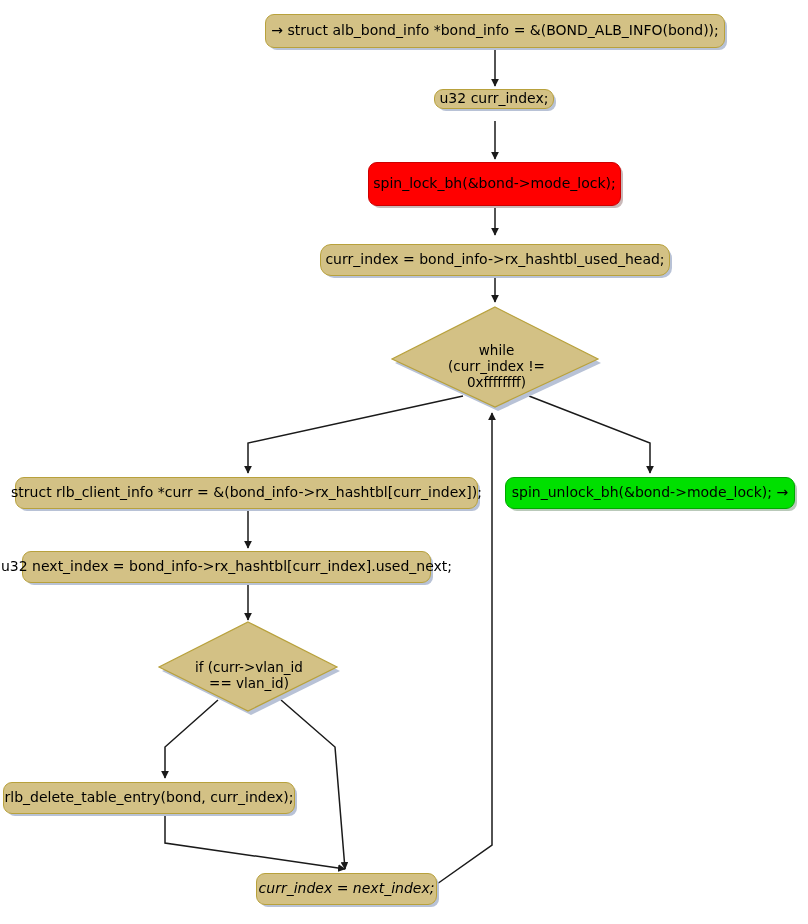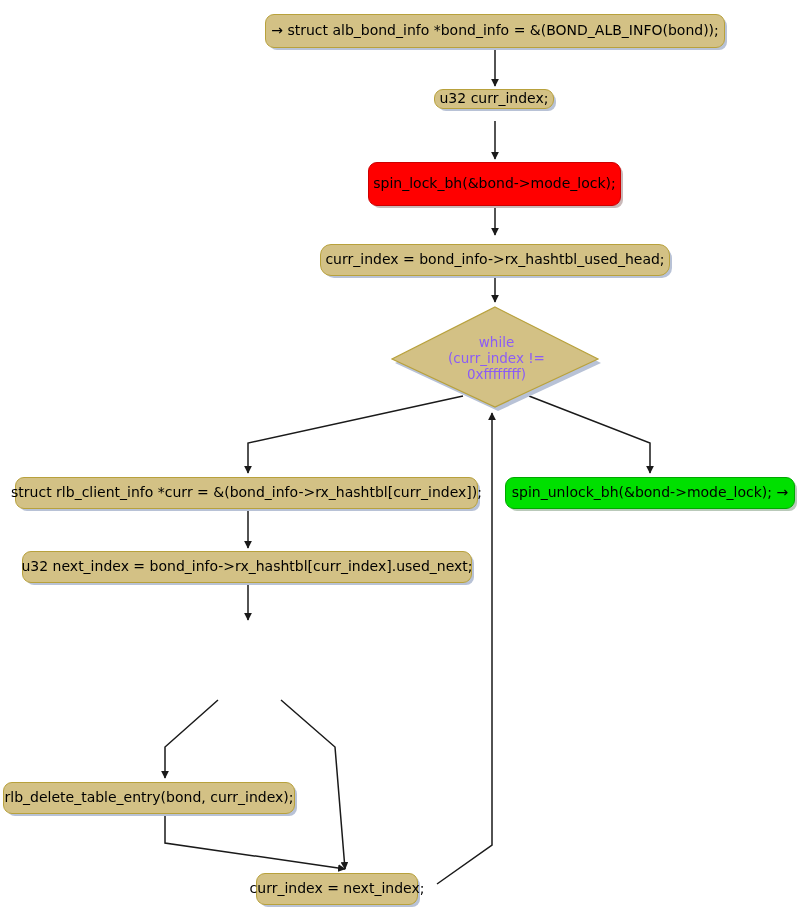--- a/index.html
+++ b/index.html
@@ -57,30 +57,30 @@
     position: absolute;
   }
   .diamond-wrap svg {
     position: absolute;
     left: 0;
     top: 0;
   }
   .diamond-label {
     position: absolute;
     left: 0;
-    top: 0;
+    top: 8px;
     width: 100%;
     height: 100%;
     display: flex;
     flex-direction: column;
     align-items: center;
     justify-content: center;
     font-size: 13.5px;
     line-height: 1.18;
-    color: #8b5cf6;
+    color: #000000;
     text-align: center;
     white-space: pre-line;
   }
 </style>
 </head>
 <body>
 
 <div id="canvas">
 
   <svg class="edges" viewBox="0 0 808 924" xmlns="http://www.w3.org/2000/svg">
@@ -132,26 +132,34 @@
   </div>
 
   <div class="node act green" style="left:505px; top:477px; width:290px; height:32px;">
     <span>spin_unlock_bh(&amp;bond-&gt;mode_lock); →</span>
   </div>
 
   <div class="node act" style="left:15px; top:477px; width:463px; height:32px;">
     <span>struct rlb_client_info *curr = &amp;(bond_info-&gt;rx_hashtbl[curr_index]);</span>
   </div>
 
-  <div class="node act" style="left:22px; top:551px; width:450px; height:32px;">
+  <div class="node act" style="left:22px; top:551px; width:409px; height:32px;">
     <span>u32 next_index = bond_info-&gt;rx_hashtbl[curr_index].used_next;</span>
   </div>
 
+  <div class="diamond-wrap" style="left:156px; top:620px; width:186px; height:96px;">
+    <svg width="186" height="96" viewBox="0 0 186 96" xmlns="http://www.w3.org/2000/svg">
+      <polygon points="95,6 184,51 95,95 6,51" fill="#b8c2d6"></polygon>
+      <polygon points="92,2 181,47 92,91 3,47" fill="#d3c185" stroke="#b8a13c" stroke-width="1.2"></polygon>
+    </svg>
+    <div class="diamond-label" style="padding-bottom:4px; padding-right:5px;">if (curr-&gt;vlan_id
+== vlan_id)</div>
+  </div>
 
   <div class="node act" style="left:3px; top:782px; width:292px; height:32px;">
     <span>rlb_delete_table_entry(bond, curr_index);</span>
   </div>
 
-  <div class="node act" style="left:256px; top:873px; width:162px; height:32px;">
+  <div class="node act" style="left:256px; top:873px; width:181px; height:32px;font-style:italic;">
     <span>curr_index = next_index;</span>
   </div>
 
 </div>
 
 </body></html>

